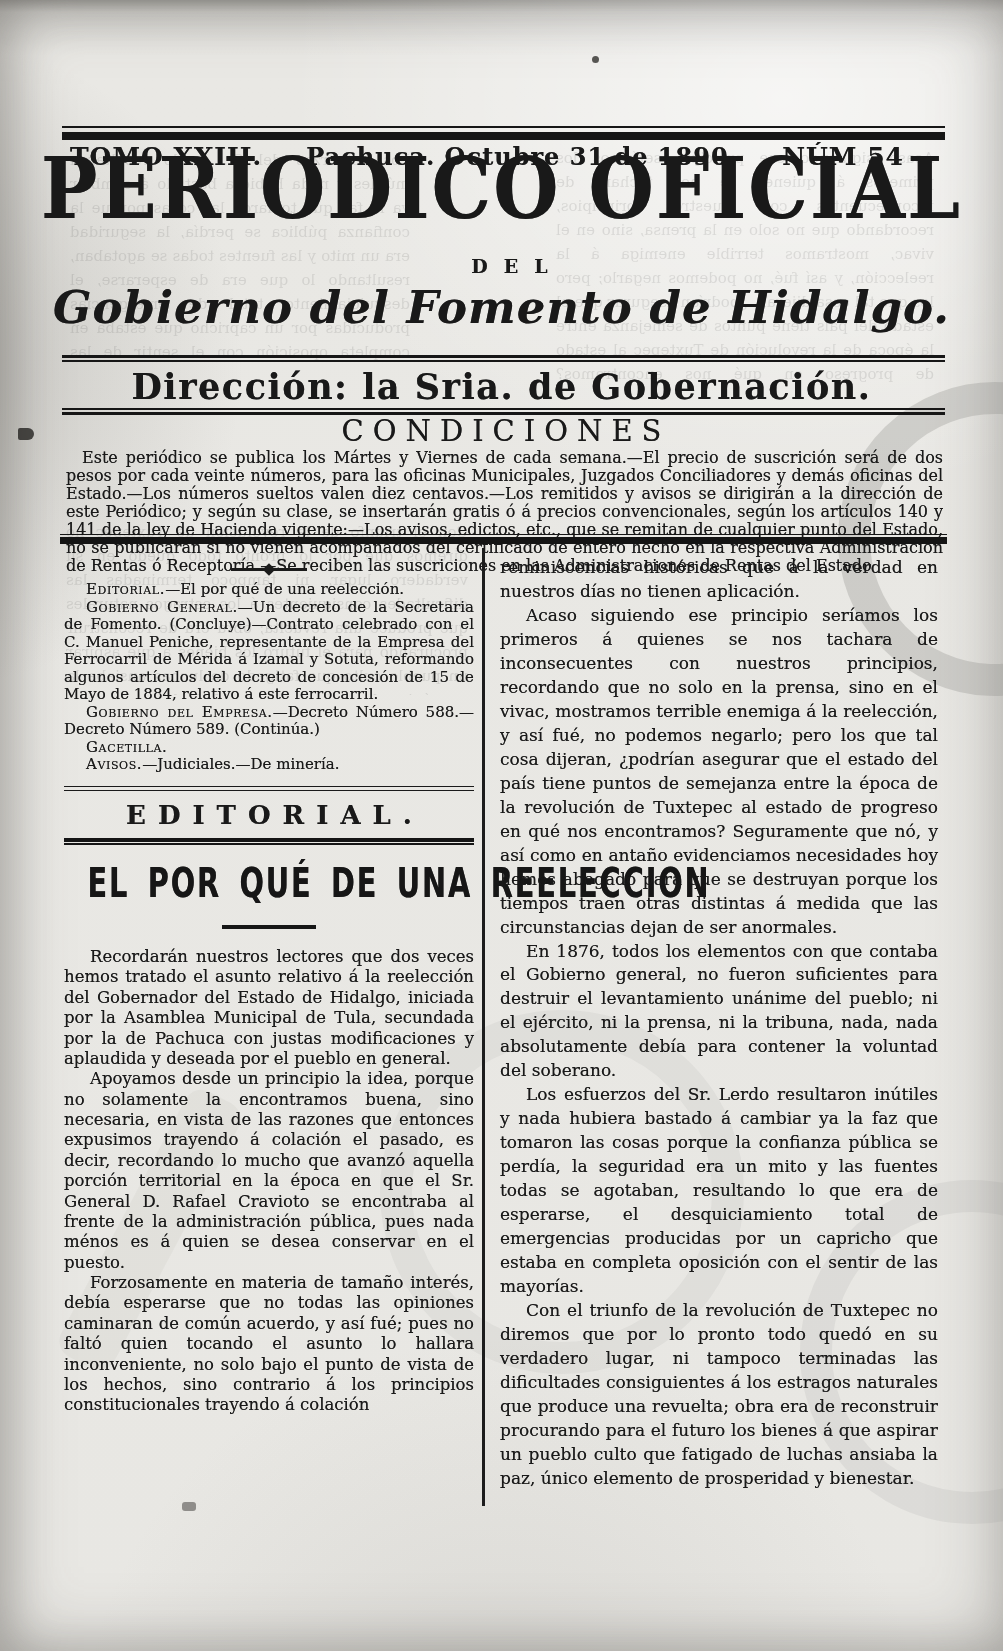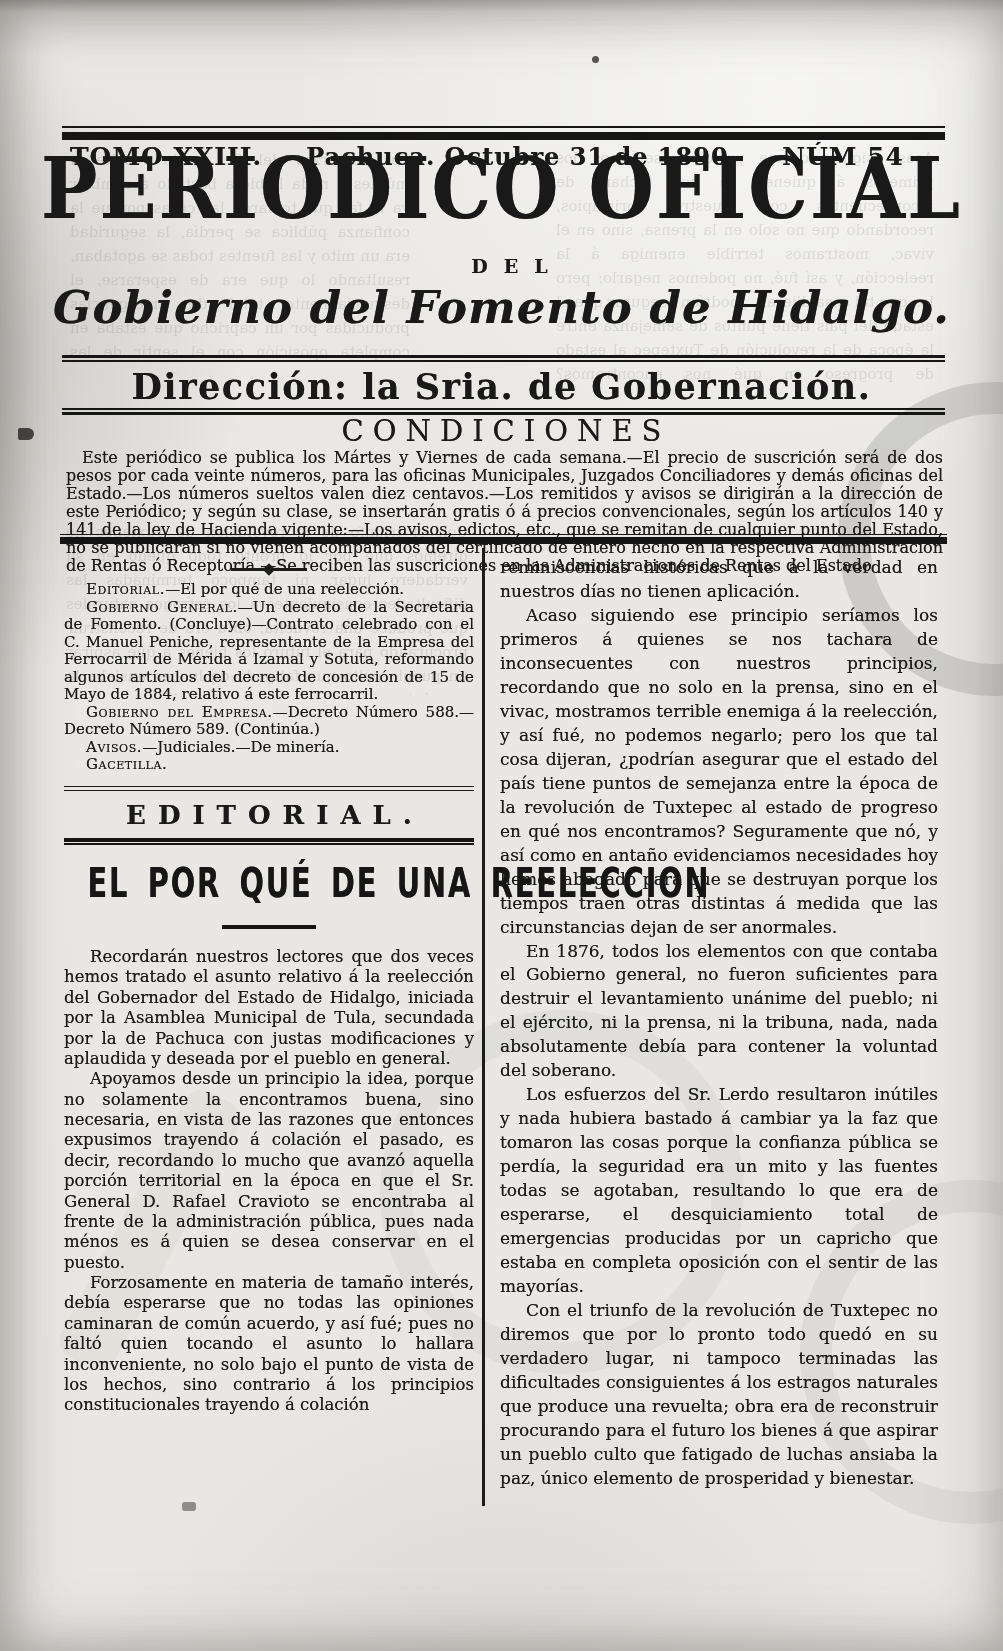--- a/index.html
+++ b/index.html
@@ -117,22 +117,22 @@
   <div class="abs cond-rule"></div>
 
   <div class="abs divider"></div>
 
   <section class="col left">
     <div class="orn"></div>
 
     <p class="sum-item ink"><span class="sc">Editorial.</span><span>—El por qué de una reelección.</span></p>
     <p class="sum-item ink"><span class="sc">Gobierno General.</span><span>—Un decreto de la Secretaria de Fomento. (Concluye)—Contrato celebrado con el C. Manuel Peniche, representante de la Empresa del Ferrocarril de Mérida á Izamal y Sotuta, reformando algunos artículos del decreto de concesión de 15 de Mayo de 1884, relativo á este ferrocarril.</span></p>
     <p class="sum-item ink"><span class="sc">Gobierno del Empresa.</span><span>—Decreto Número 588.—Decreto Número 589. (Continúa.)</span></p>
+    <p class="sum-item ink"><span class="sc">Gacetilla.</span><span></span></p>
     <p class="sum-item ink"><span class="sc">Avisos.</span><span>—Judiciales.—De minería.</span></p>
-    <p class="sum-item ink"><span class="sc">Gacetilla.</span><span></span></p>
 
     <div class="ed-rule-a"></div>
     <h3 class="ed-head ink">EDITORIAL.</h3>
     <div class="ed-rule-b"></div>
 
     <div class="headline-wrap">
       <span class="headline">EL POR QUÉ DE UNA REELECCION</span>
     </div>
     <div class="dash"></div>
 

